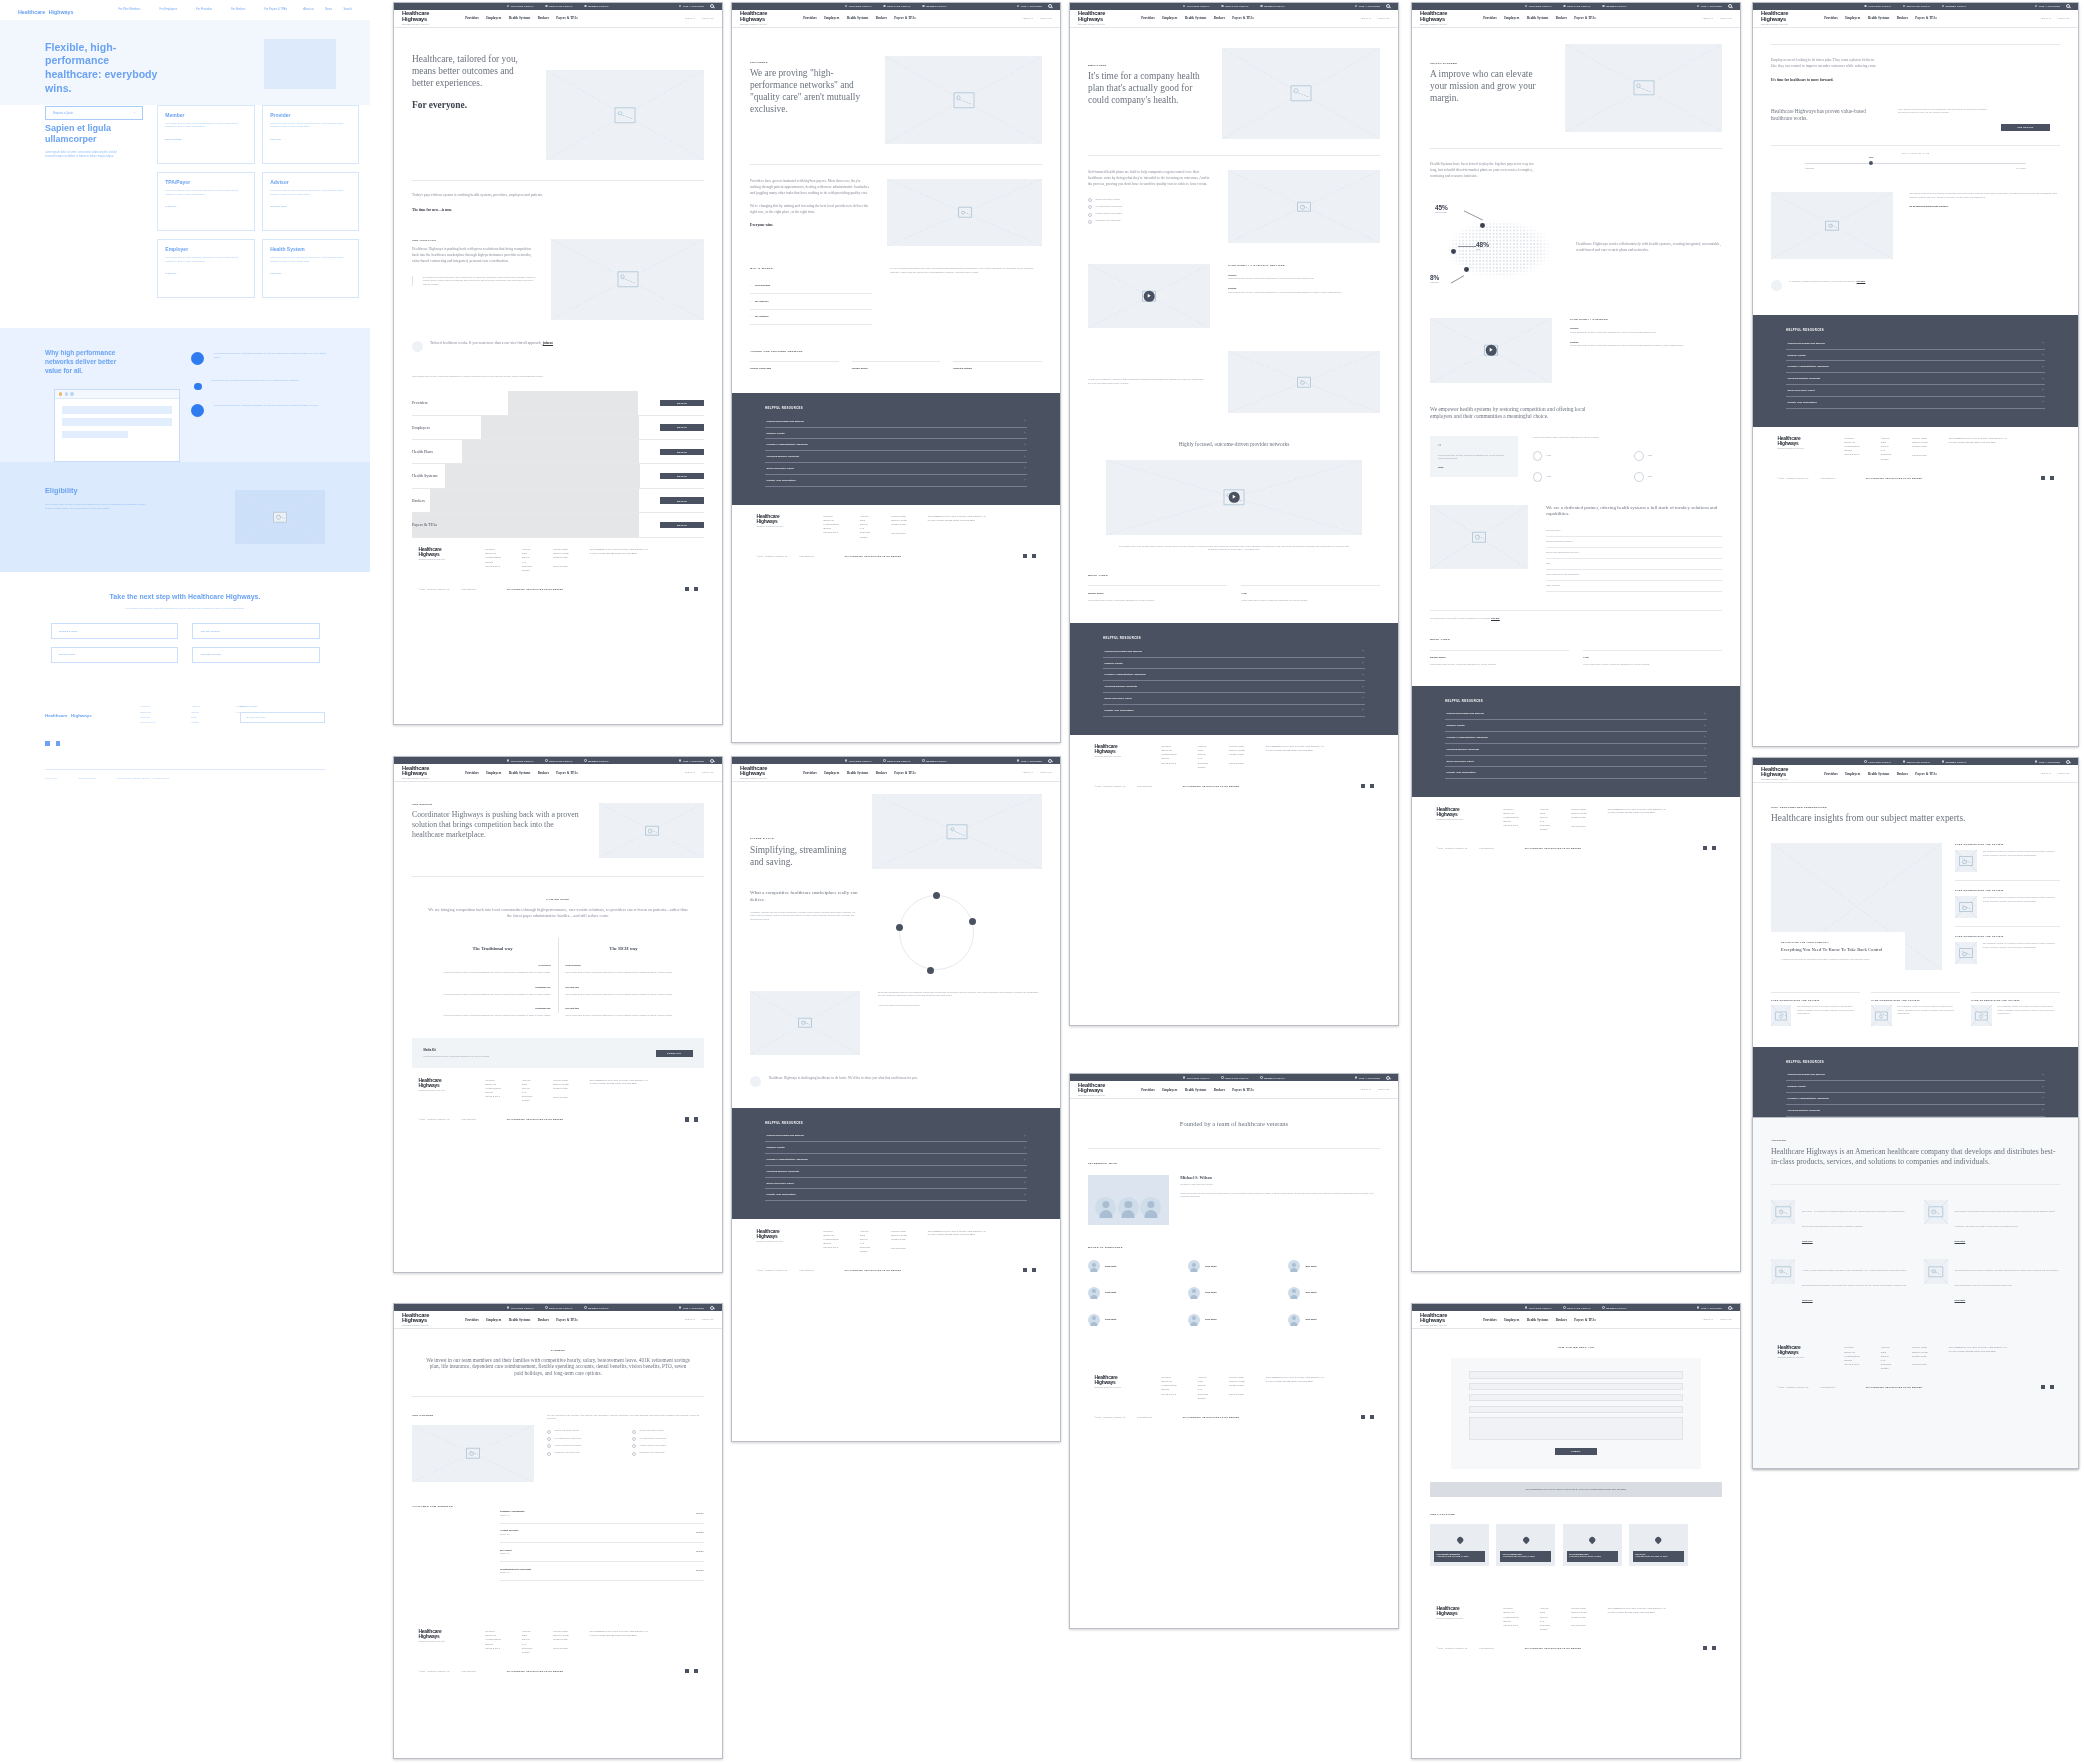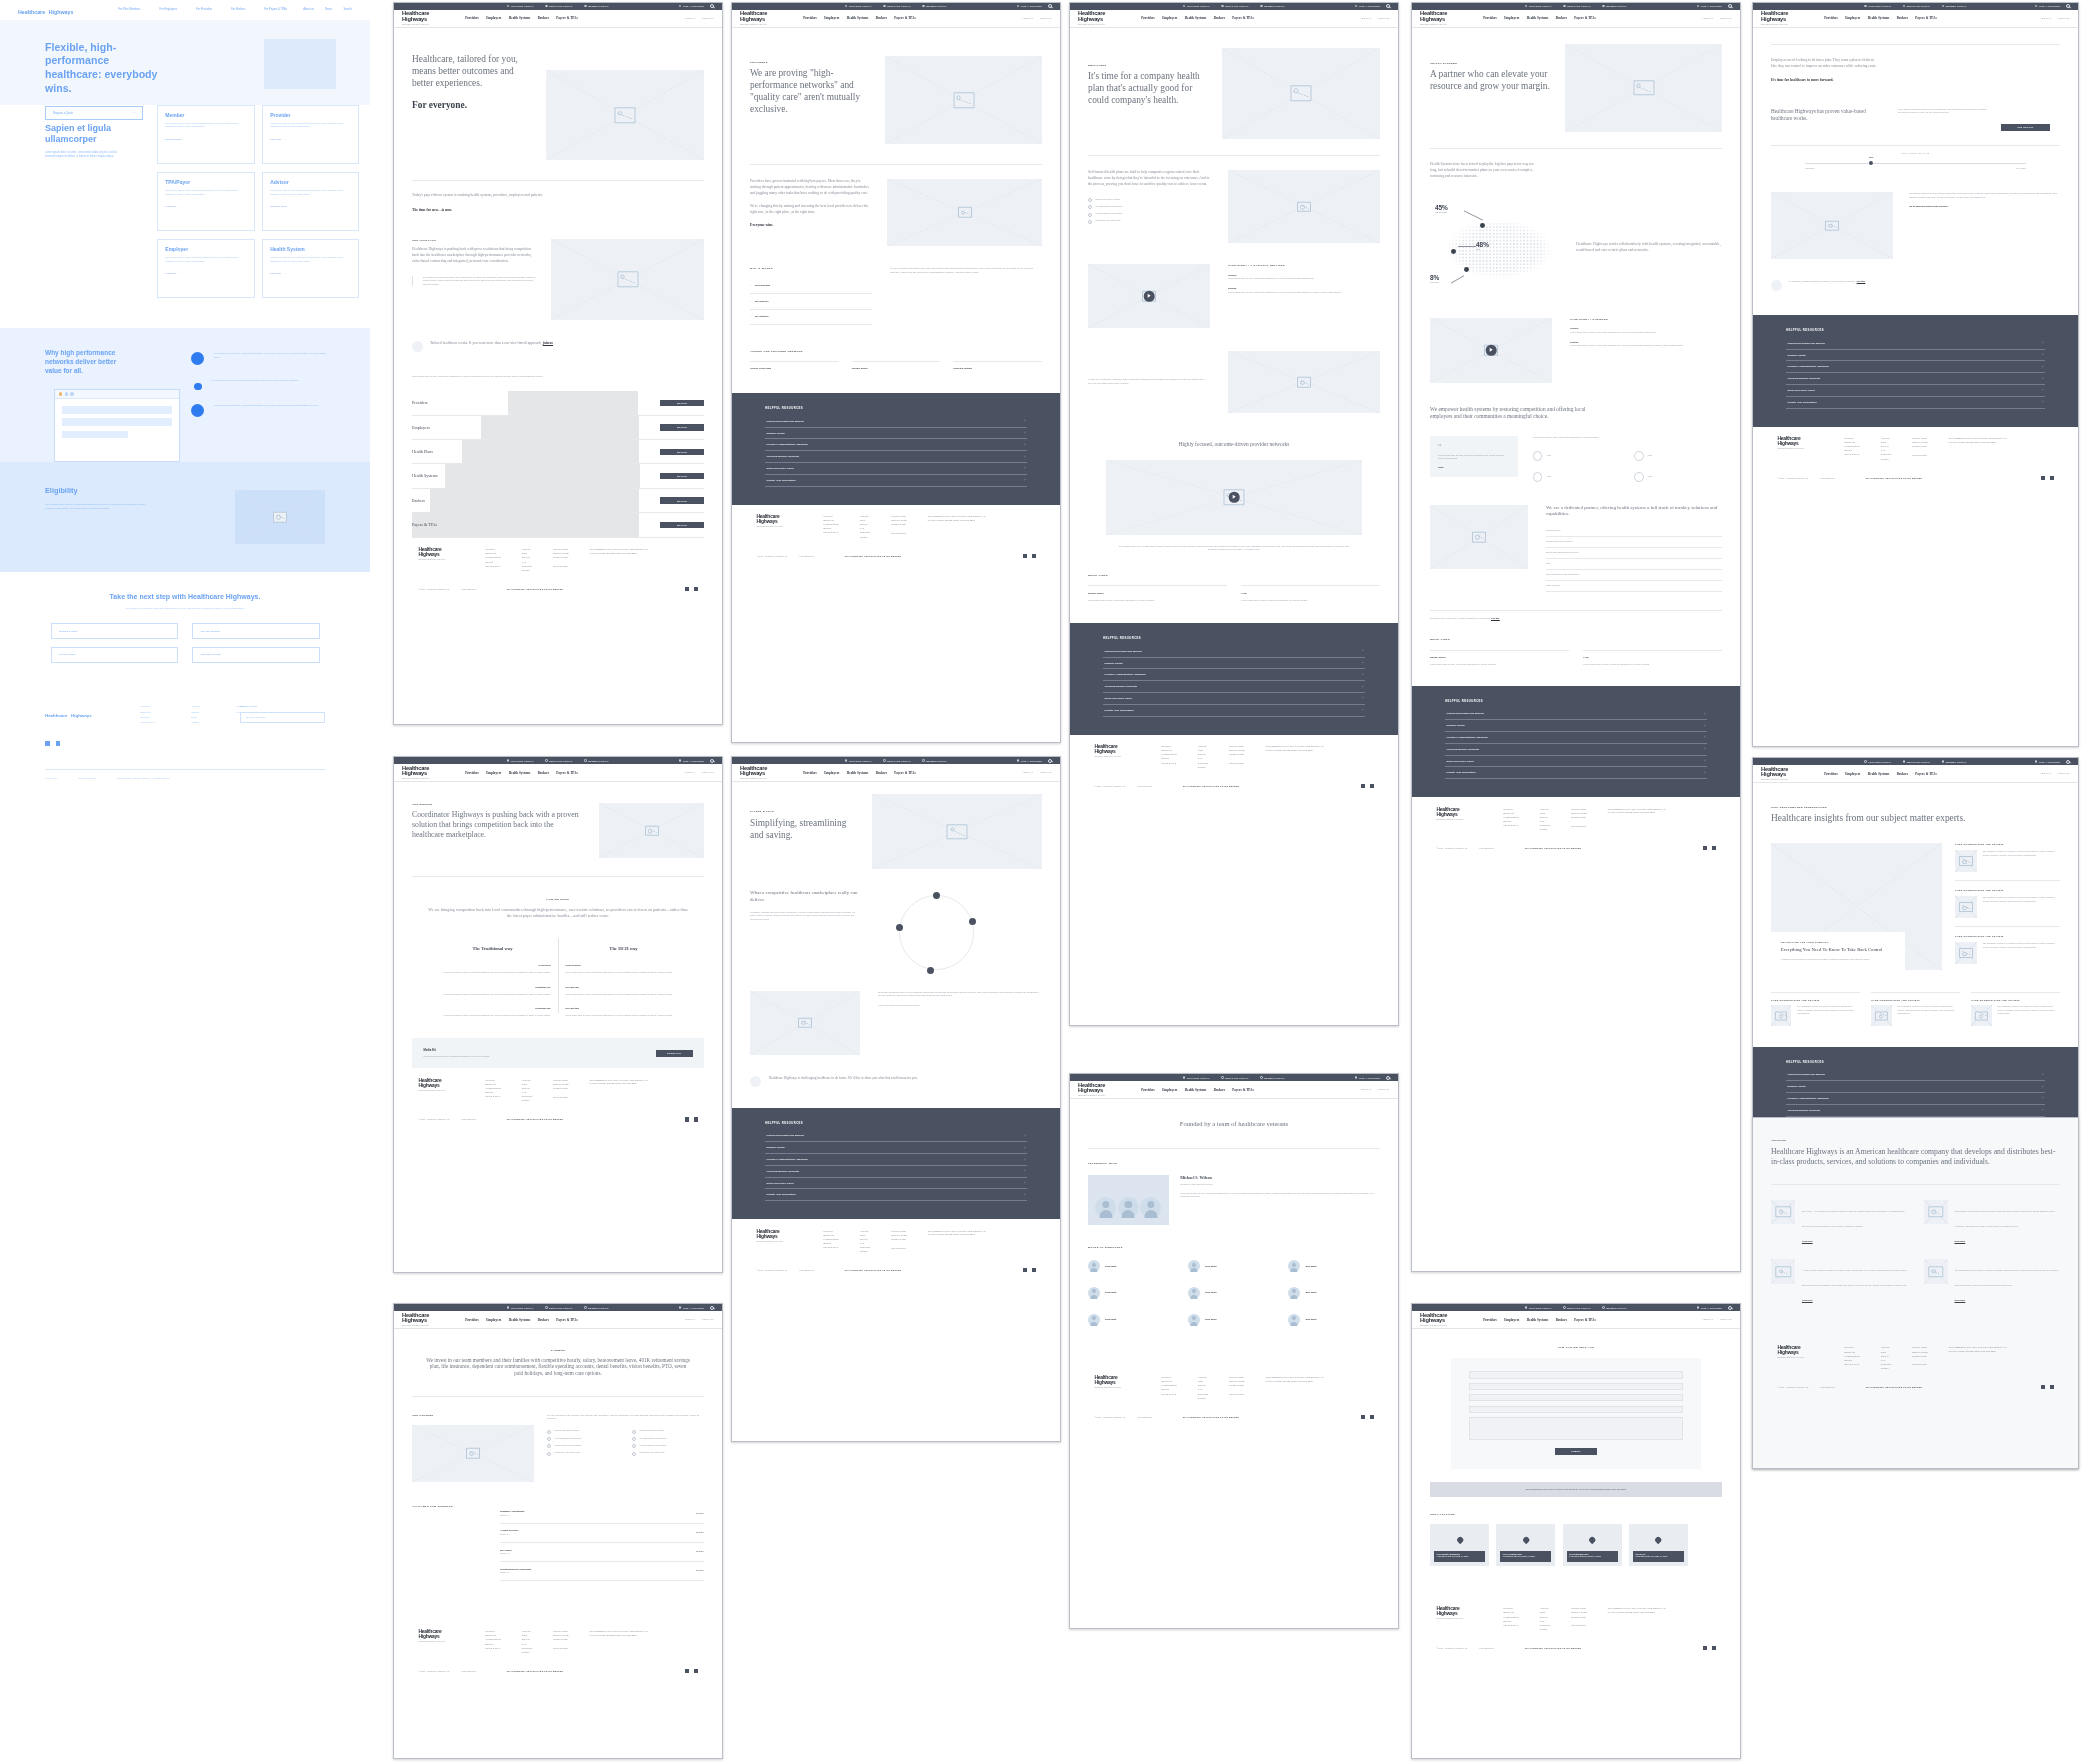--- a/index.html
+++ b/index.html
@@ -1106,21 +1106,21 @@
             <a>Health Systems</a>
             <a>Brokers</a>
             <a>Payers &amp; TPAs</a>
           </div>
         <div class="navright">
             <span><span>ABOUT</span> ▾</span>
             <span>CONTACT</span>
           </div>
       </div>
 
-      <div style="padding:28px 18px 0;display:flex;gap:16.3px;">
+      <div style="padding:28px 18px 0;display:flex;gap:16.3px;align-items:flex-end;">
         <div style="width:106px;">
           <div class="eyebrow">PAYERS &amp; TPAs</div>
           <div class="h1" style="margin-top:4.9px;">Simplifying, streamlining and saving.</div>
         </div>
         <div class="ph" style="flex:1;height:75px;margin-top:-16.3px;">
             <span class="glyph"></span>
           </div>
       </div>
 
       <div style="padding:21px 18px 0;display:flex;gap:18px;">
@@ -1614,21 +1614,21 @@
           </div>
         <div class="navright">
             <span><span>ABOUT</span> ▾</span>
             <span>CONTACT</span>
           </div>
       </div>
 
       <div style="padding:34px 18px 0;display:flex;gap:13px;">
         <div style="width:122px;">
           <div class="eyebrow">HEALTH SYSTEMS</div>
-          <div class="h1" style="margin-top:4.1px;">A partner who can elevate your resource and grow your margin.</div>
+          <div class="h1" style="margin-top:4.1px;">A improve who can elevate your mission and grow your margin.</div>
         </div>
         <div class="ph" style="flex:1;height:88px;margin-top:-18px;">
             <span class="glyph"></span>
           </div>
       </div>
 
       <div class="rule" style="margin:16.3px 18px 0;"></div>
       <div class="lead" style="padding:13px 18px 0;width:147px;">Health Systems have been forced to play the big-box payers for way too long, but to build direct-to-market plans on your own can feel complex, confusing and resource intensive.</div>
 
       <div style="padding:19.5px 18px 0;display:flex;gap:8.1px;align-items:center;position:relative;">

